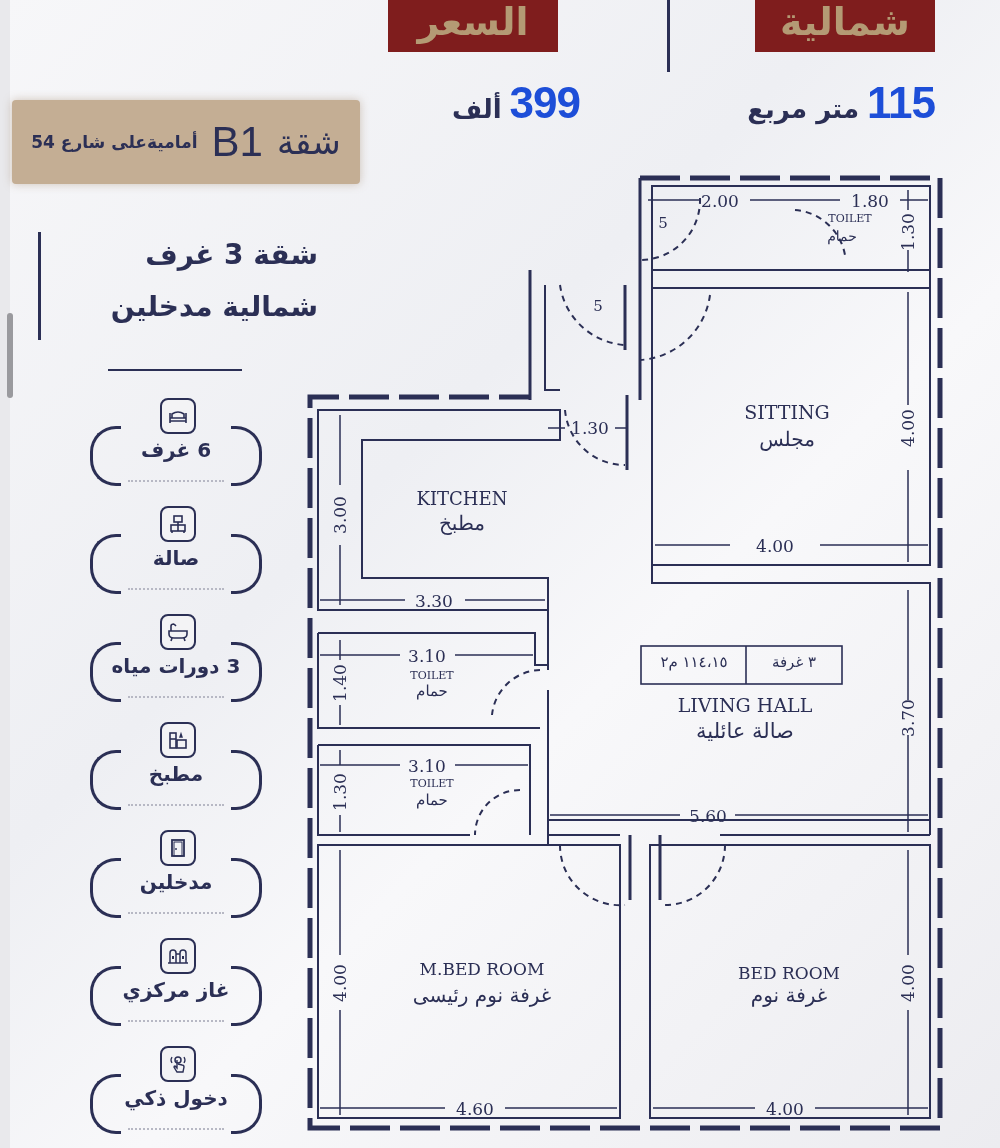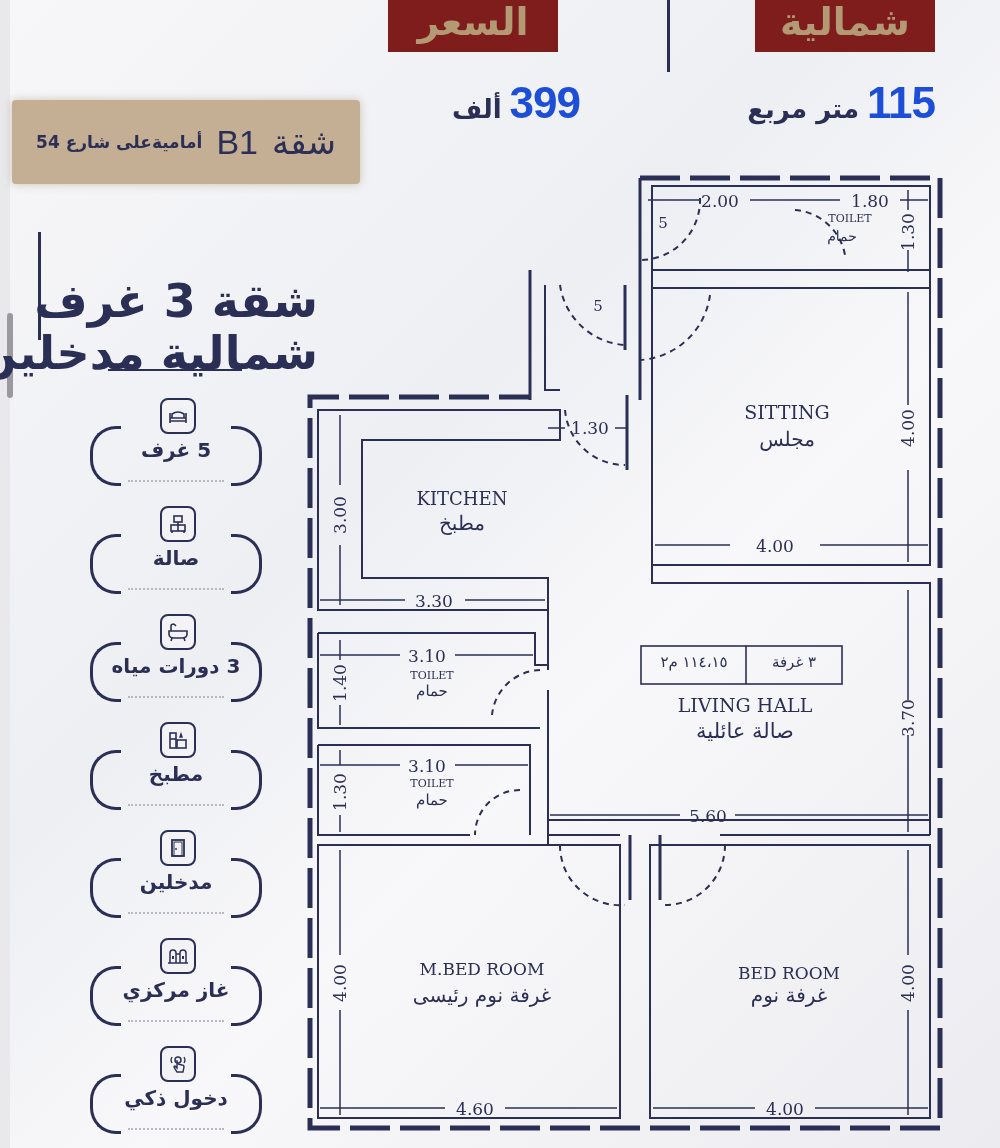--- a/index.html
+++ b/index.html
@@ -26,26 +26,26 @@
   .value-unit { font-size:26px; font-weight:bold; color:#2b2f55; padding-bottom:4px;margin-top:40px; }
   .price-row { right:420px; }
   .area-row { right:65px; }
 
   .unit-badge {
     position:absolute; left:12px; top:100px; width:348px; height:84px;
     background:#c4ae94; border-radius:4px; box-shadow:0 0 10px rgba(150,120,90,0.4);
     display:flex; align-items:center; justify-content:center; direction:rtl; gap:14px;
   }
   .badge-title { font-size:34px; font-weight:normal; color:#2b2f55; }
-  .badge-code { font-size:34px; color:#2b2f55; font-family:"Liberation Sans", sans-serif; }
+  .badge-code { font-size:42px; color:#2b2f55; font-family:"Liberation Sans", sans-serif; }
   .badge-sub { display:flex; flex-direction:row; font-size:17px; font-weight:bold; color:#2b2f55; line-height:22px; text-align:right; }
 
   .desc-block { position:absolute; left:38px; top:232px; width:280px; height:110px; }
   .desc-vline { position:absolute; left:0; top:0; width:3px; height:108px; background:#2b2f55; }
-  .desc-line { position:absolute; right:0; font-size:46px; font-weight:bold; color:#2b2f55; direction:rtl; white-space:nowrap;margin-top:36px; }
+  .desc-line { position:absolute; right:0; font-size:28px; font-weight:bold; color:#2b2f55; direction:rtl; white-space:nowrap; }
   .desc-line1 { top:6px; }
   .desc-line2 { top:58px; }
   .desc-sep { position:absolute; left:108px; top:369px; width:134px; height:2px; background:#2b2f55; }
 
   .feature { position:absolute; left:90px; width:172px; height:66px; }
   .feature .bracket-l, .feature .bracket-r {
     position:absolute; top:10px; width:28px; height:54px; border:3px solid #2b2f55;
   }
   .feature .bracket-l { left:0; border-right:none; border-radius:26px 0 0 26px; }
   .feature .bracket-r { right:0; border-left:none; border-radius:0 26px 26px 0; }
@@ -96,21 +96,21 @@
 
 <div class="feature" style="top:416px;">
   <div class="bracket-l"></div>
   <div class="bracket-r"></div>
   <div class="dots"></div>
   <div class="icon-box">
     <svg width="20" height="18" viewBox="0 0 20 18">
         <path d="M2 16V6M18 16V6M2 11h16M4 11V7q6-4 12 0v4M2 14h16" stroke="#2b2f55" stroke-width="1.6" fill="none"></path>
       </svg>
   </div>
-  <div class="label">5 غرف</div>
+  <div class="label">6 غرف</div>
 </div>
 
 <div class="feature" style="top:524px;">
   <div class="bracket-l"></div>
   <div class="bracket-r"></div>
   <div class="dots"></div>
   <div class="icon-box">
     <svg width="20" height="20" viewBox="0 0 20 20">
         <rect x="6" y="2" width="8" height="6" stroke="#2b2f55" stroke-width="1.6" fill="none"></rect>
         <path d="M10 8v3" stroke="#2b2f55" stroke-width="1.6"></path>

